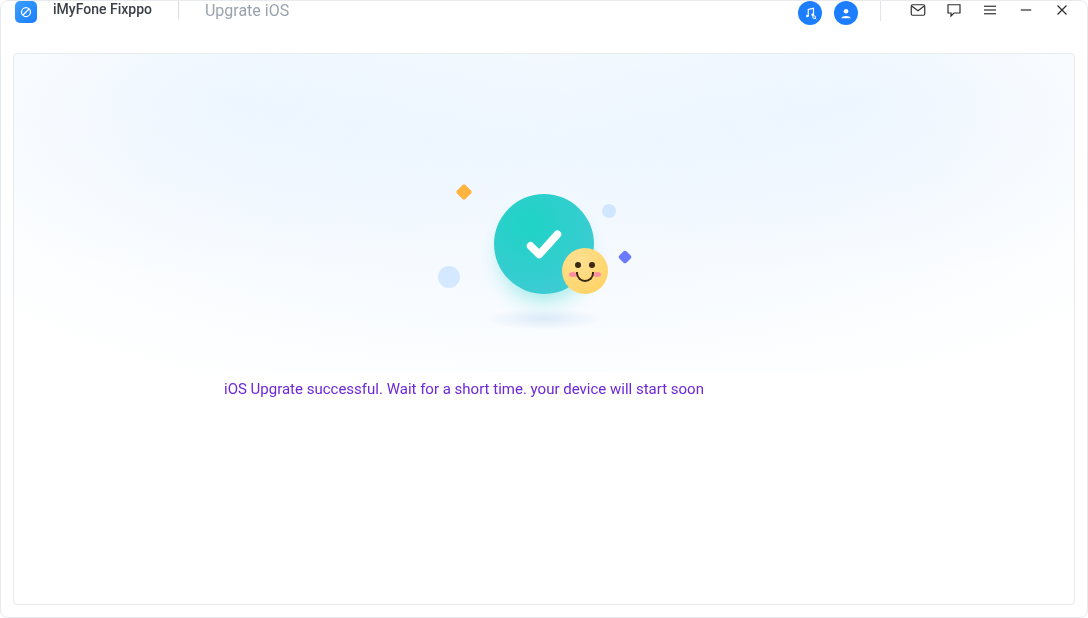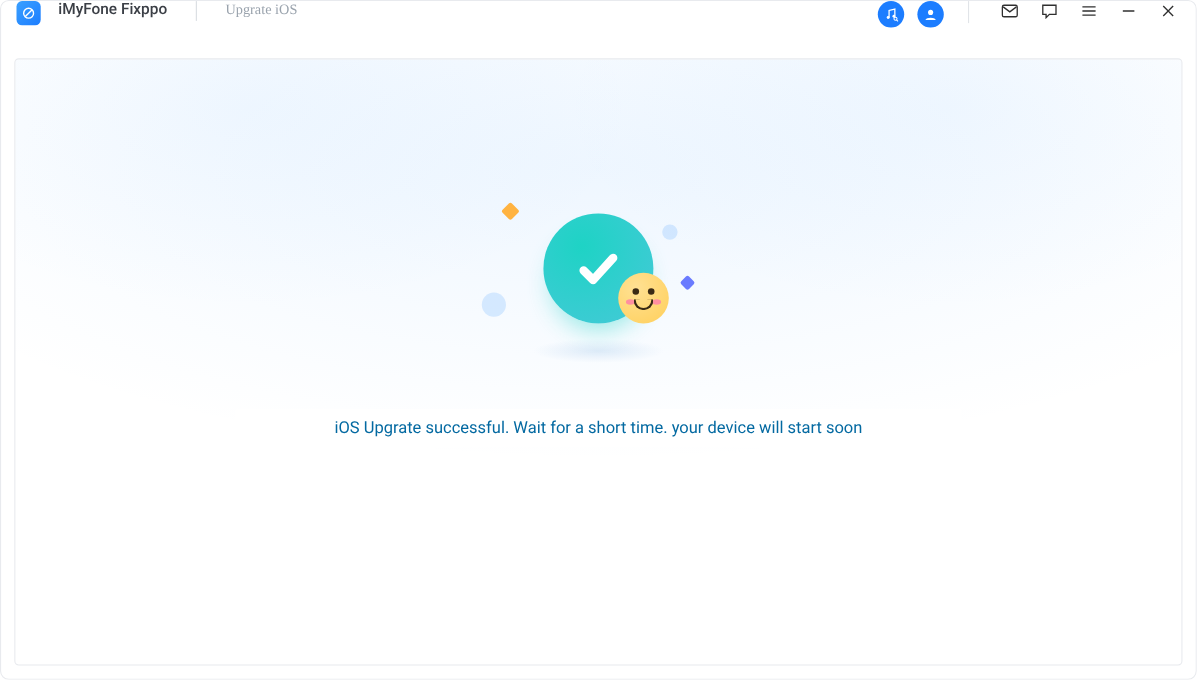--- a/index.html
+++ b/index.html
@@ -43,21 +43,21 @@
     border-radius:5px;
     background:linear-gradient(135deg,#3aa0ff,#1c7dff);
     display:flex;align-items:center;justify-content:center;
     flex:0 0 auto;
   }
   .app-logo svg { width:12px;height:12px; }
   .app-title { font-size:14px; color:#3b3f46; font-weight:500; }
   .vdiv {
     width:1px;height:18px;background:#d9dde2;margin:0 10px;
   }
-  .breadcrumb { font-size:13px; color:var(--muted);font-family:Liberation Serif, serif; }
+  .breadcrumb { font-size:16px; color:var(--muted); }
   .spacer { flex:1 1 auto; }
   .tb-icons { display:flex; align-items:center; gap:12px; }
   .circle-btn {
     width:24px;height:24px;border-radius:50%;
     display:flex;align-items:center;justify-content:center;
     cursor:pointer;
   }
   .circle-btn.itunes { background:var(--accent); }
   .circle-btn.user   { background:var(--accent); }
   .circle-btn svg { width:14px;height:14px; fill:#fff; }
@@ -126,24 +126,24 @@
     position:absolute; left:50%; top:122px; transform:translateX(-50%);
     width:120px;height:22px;border-radius:50%;
     background:radial-gradient(ellipse at center, rgba(150,190,230,0.28), rgba(255,255,255,0) 70%);
   }
 
   .status-band {
     position:absolute;
     left:50%; top:318px; transform:translateX(-50%);
     width:660px;
     background:#ffffff;
-    text-align:center;
+    text-align:left;
     padding:8px 10px;
     font-size:15px;
-    color:#0369a1;
+    color:#6d28d9;
   }
   .done-btn {
     position:absolute;
     left:50%; top:362px; transform:translateX(-50%);
     width:200px; height:48px;
     border:none;
     border-radius:7px;
     background:linear-gradient(180deg,#3a8dff,#187aff);
     color:#fff;
     font-size:16px;

